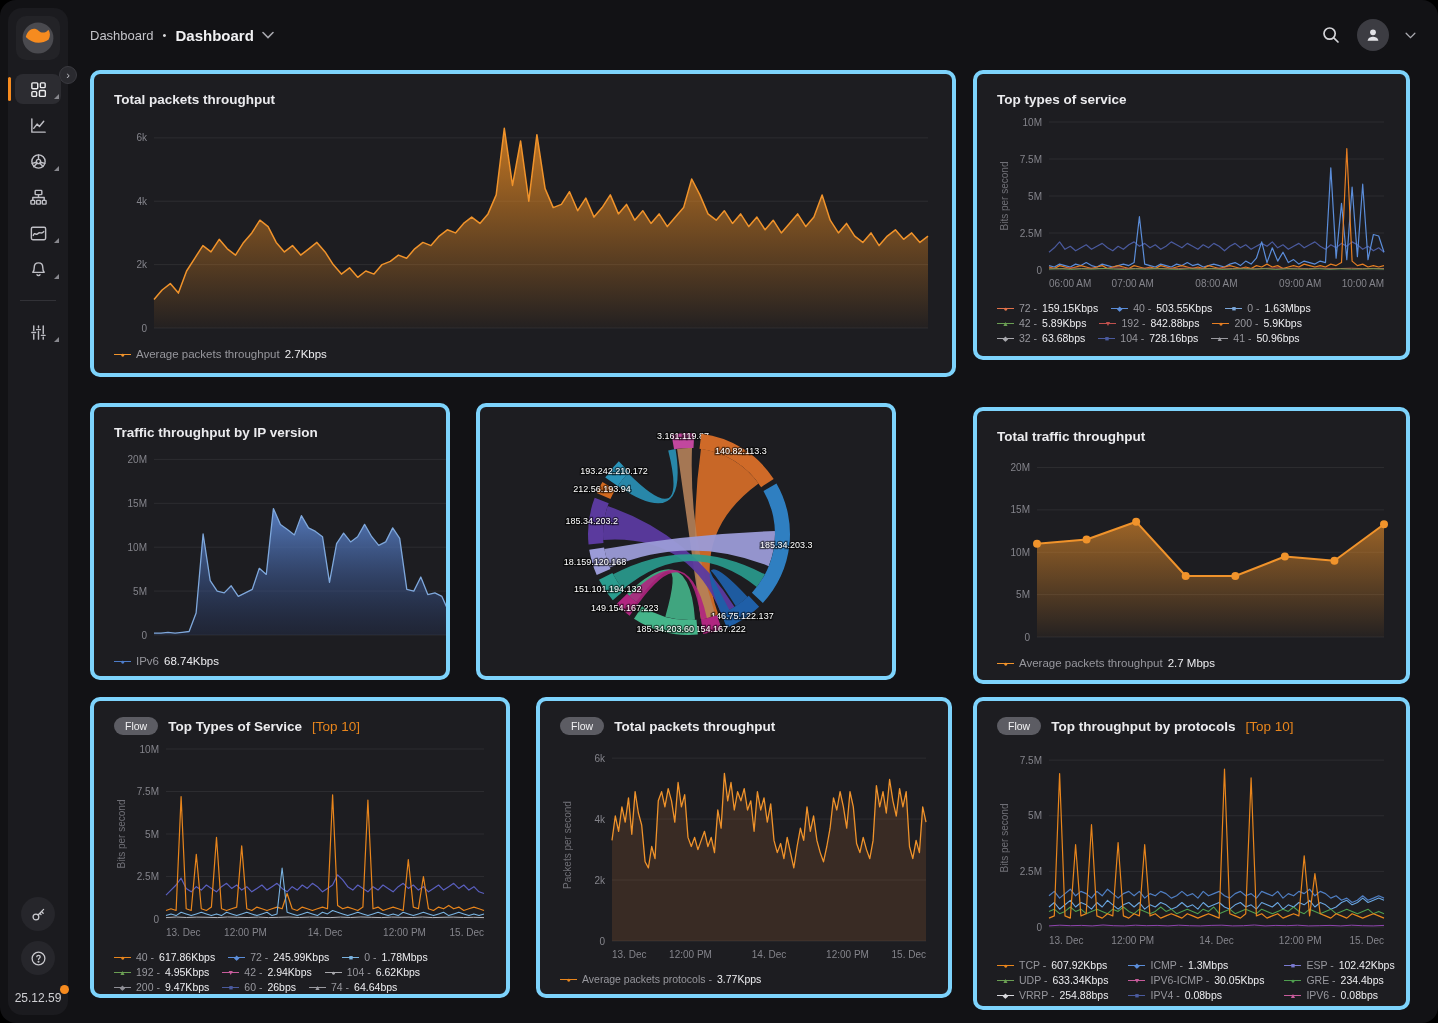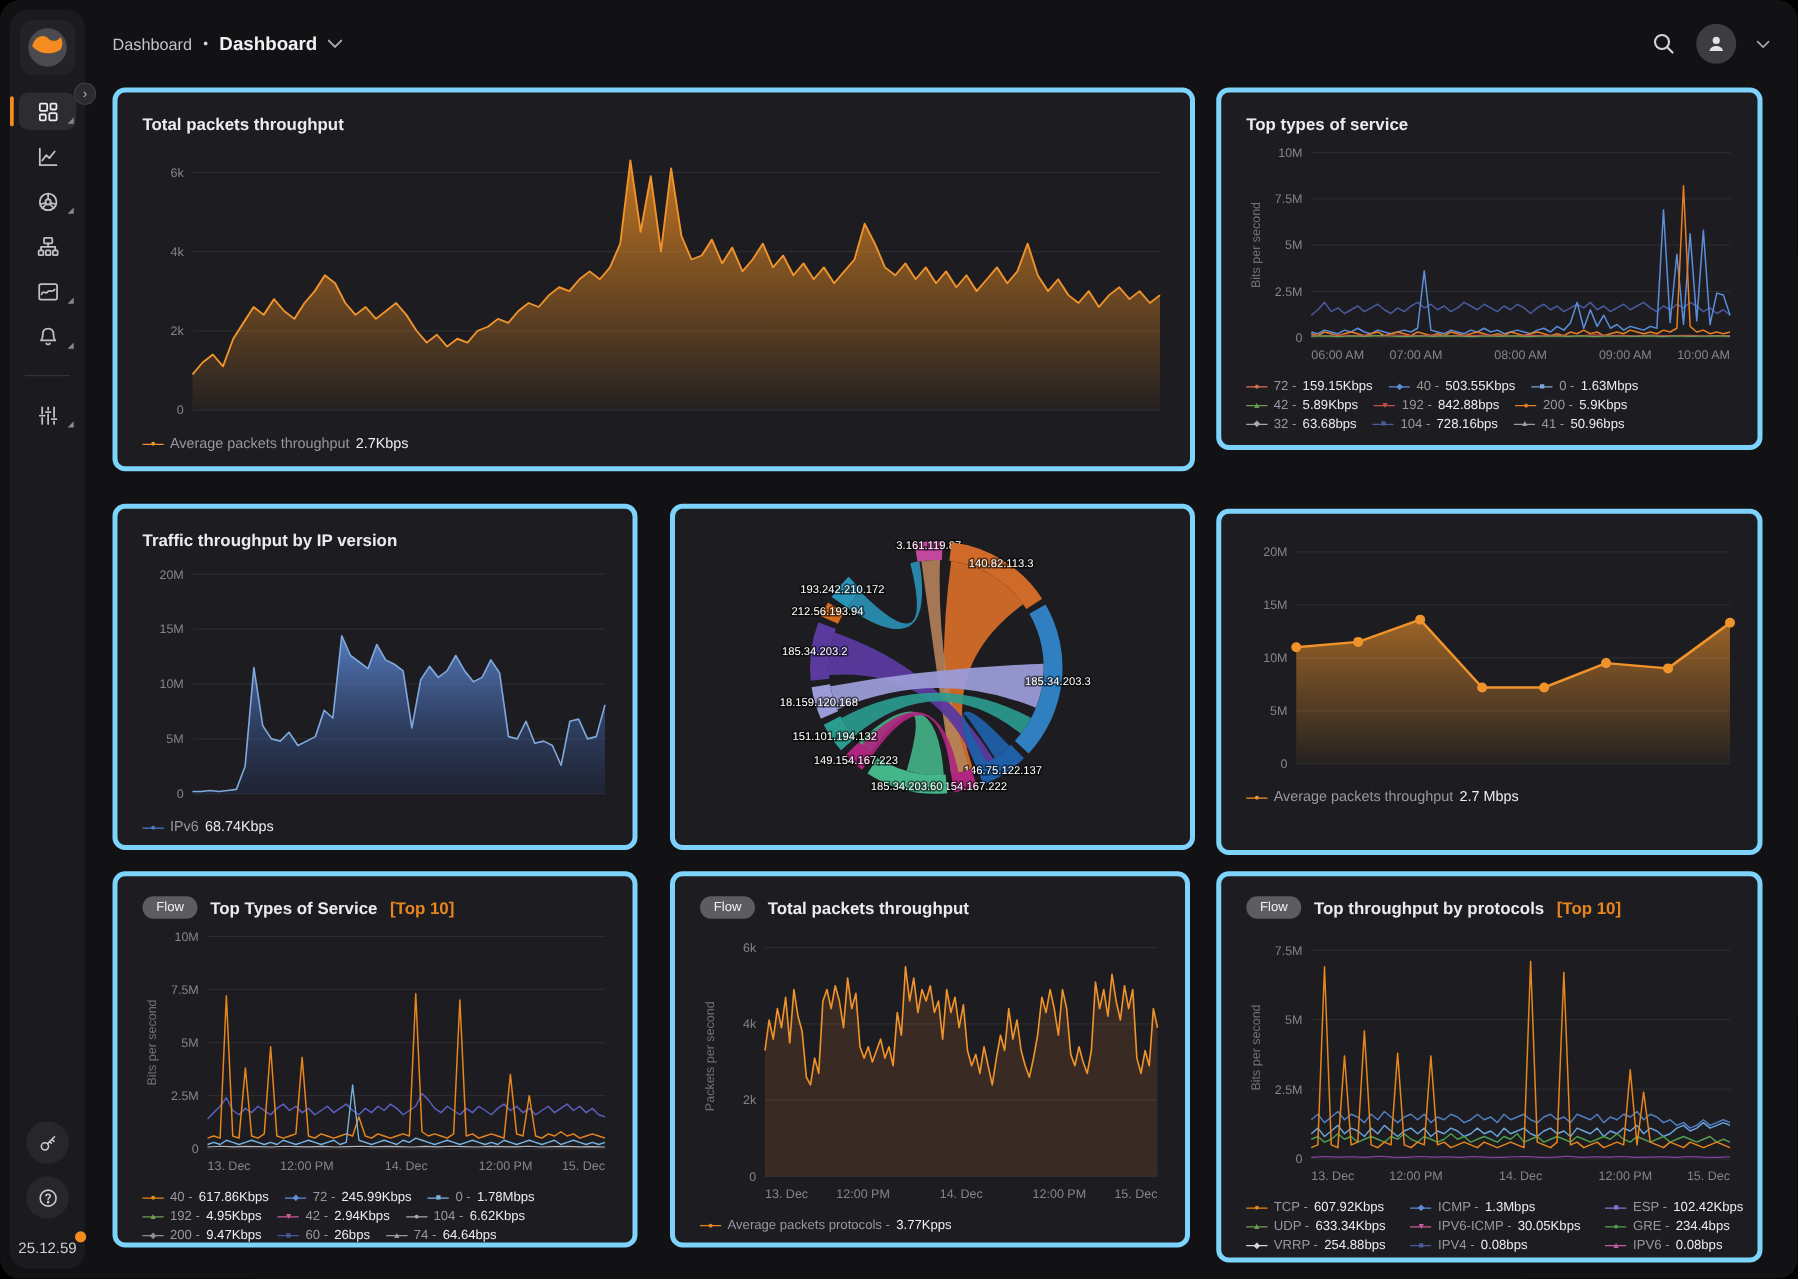--- a/index.html
+++ b/index.html
@@ -36,21 +36,21 @@
   
   .main{position:absolute;left:90px;top:70px;display:flex;gap:17px;}
   .col-left{width:866px;display:flex;flex-direction:column;}
   .col-right{width:437px;display:flex;flex-direction:column;}
   .row{display:flex;gap:26px;}
 
   .panel{box-sizing:border-box;background:#1d1d21;border:4px solid #7dd3fc;border-radius:10px;padding:14px 20px;overflow:hidden;}
   .p-head{display:flex;align-items:center;gap:10px;margin-bottom:4px;min-height:22px;}
   .p-title{color:#ebebee;font-size:13.5px;font-weight:bold;}
   .flow-badge{background:#5c5c63;color:#f1f1f3;font-size:10.5px;padding:3px 11px;border-radius:11px;}
-  .top10{color:#e8851c;font-size:13.5px;font-weight:bold;}
+  .top10{color:#e8851c;font-size:13.5px;font-weight:normal;}
   svg.chart text{font-family:"Liberation Sans","DejaVu Sans",sans-serif;}
 
   
   .legend{display:flex;flex-wrap:wrap;column-gap:16px;row-gap:3px;margin-top:6px;align-items:center;}
   .legend.cols3{display:grid;grid-template-columns:1.05fr 1.15fr 1fr;column-gap:20px;}
   .lg-item{display:inline-flex;align-items:center;gap:5px;font-size:10.5px;white-space:nowrap;cursor:pointer;}
   .lg-lb{color:#97979d;}
   .lg-vl{color:#ededf0;font-weight:normal;}
   .lg-mk{position:relative;display:inline-flex;align-items:center;justify-content:center;width:17px;height:9px;}
   .lg-mk .ln{position:absolute;left:0;right:0;top:4px;border-top:1.6px solid currentColor;}
@@ -203,21 +203,21 @@
               <span class="lg-mk" style="color:#f0932b">
                 <i class="ln"></i>
                 <i class="sh">●</i>
               </span>
               <span class="lg-lb">Average packets throughput</span>
               <b class="lg-vl">2.7Kbps</b>
             </span>
           </div>
       </section>
       <div class="row" style="margin-top:26px;">
-        <section class="panel" style="width:420px;height:277px;">
+        <section class="panel" style="width:360px;height:277px;">
           <div class="p-head">
               <span class="p-title">Traffic throughput by IP version</span>
             </div>
           <svg class="chart" width="378" height="198">
               <line x1="40" x2="370" y1="188" y2="188" stroke="rgba(255,255,255,0.07)"></line>
               <text x="33" y="191.5" text-anchor="end" fill="#84848b" font-size="10">0</text>
               <line x1="40" x2="370" y1="144.09756097560975" y2="144.09756097560975" stroke="rgba(255,255,255,0.07)"></line>
               <text x="33" y="147.59756097560975" text-anchor="end" fill="#84848b" font-size="10">5M</text>
               <line x1="40" x2="370" y1="100.19512195121952" y2="100.19512195121952" stroke="rgba(255,255,255,0.07)"></line>
               <text x="33" y="103.69512195121952" text-anchor="end" fill="#84848b" font-size="10">10M</text>
@@ -526,20 +526,23 @@
               <span class="lg-mk" style="color:#9a9aa0">
                 <i class="ln"></i>
                 <i class="sh">▲</i>
               </span>
               <span class="lg-lb">41 -</span>
               <b class="lg-vl">50.96bps</b>
             </span>
           </div>
       </section>
       <section class="panel" style="width:437px;height:277px;margin-top:47px;">
+        <div class="p-head">
+            <span class="p-title">Total traffic throughput</span>
+          </div>
         <svg class="chart" width="395" height="196">
             <line x1="40" x2="387" y1="186" y2="186" stroke="rgba(255,255,255,0.07)"></line>
             <text x="33" y="189.5" text-anchor="end" fill="#84848b" font-size="10">0</text>
             <line x1="40" x2="387" y1="143.61904761904762" y2="143.61904761904762" stroke="rgba(255,255,255,0.07)"></line>
             <text x="33" y="147.11904761904762" text-anchor="end" fill="#84848b" font-size="10">5M</text>
             <line x1="40" x2="387" y1="101.23809523809524" y2="101.23809523809524" stroke="rgba(255,255,255,0.07)"></line>
             <text x="33" y="104.73809523809524" text-anchor="end" fill="#84848b" font-size="10">10M</text>
             <line x1="40" x2="387" y1="58.857142857142854" y2="58.857142857142854" stroke="rgba(255,255,255,0.07)"></line>
             <text x="33" y="62.357142857142854" text-anchor="end" fill="#84848b" font-size="10">15M</text>
             <line x1="40" x2="387" y1="16.476190476190485" y2="16.476190476190485" stroke="rgba(255,255,255,0.07)"></line>

